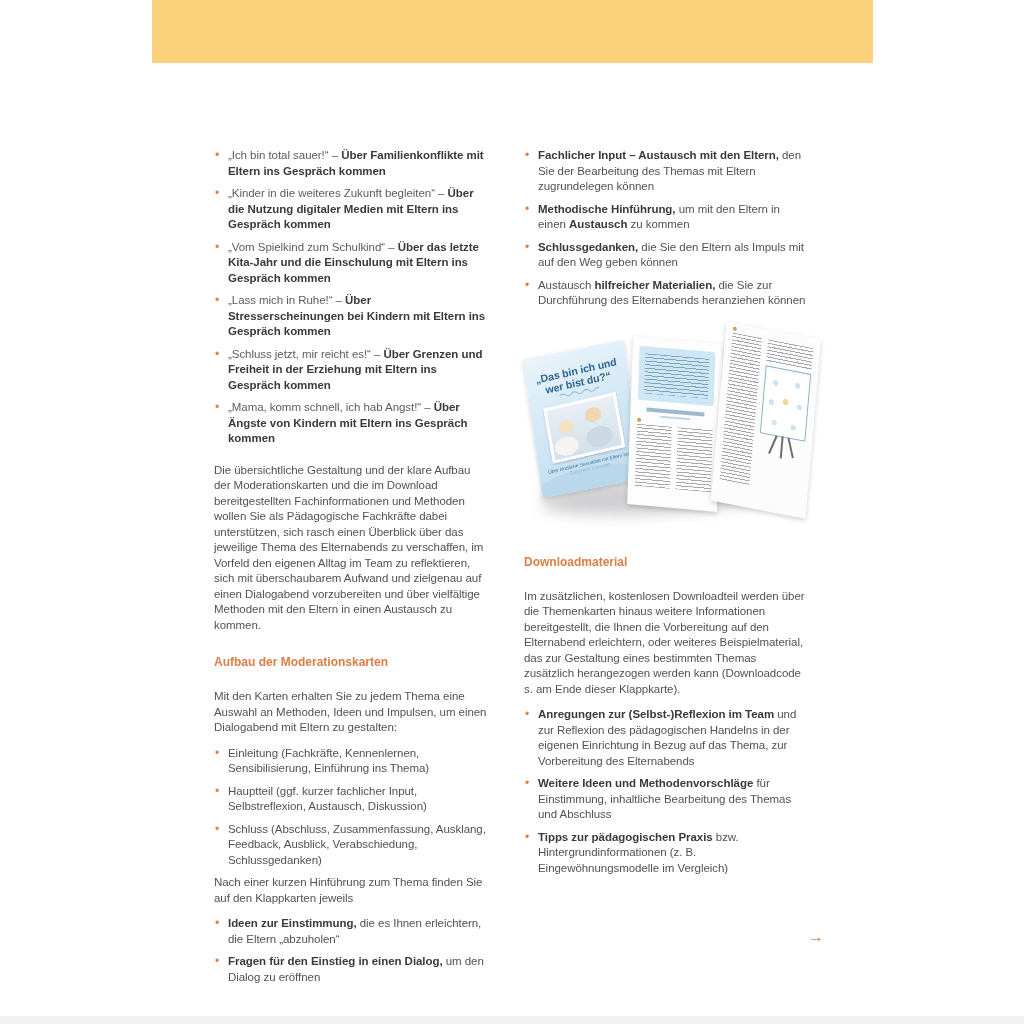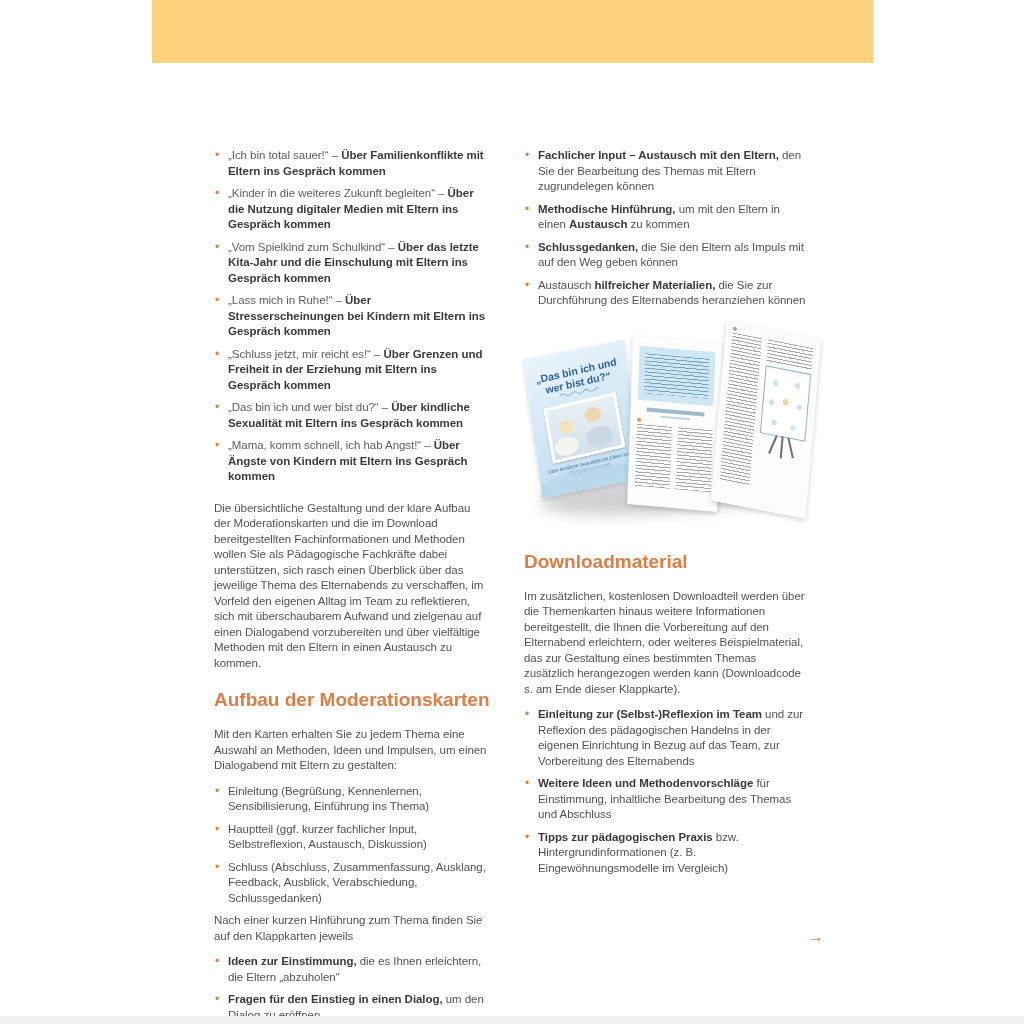--- a/index.html
+++ b/index.html
@@ -13,21 +13,21 @@
   .col{position:absolute;top:148px;font-size:11.5px;line-height:15.5px;color:#525255;letter-spacing:-0.05px;}
   .col-left{left:214px;width:276px;}
   .col-right{left:524px;width:282px;}
 
   p{margin:16px 0 10px 0;}
   ul{list-style:none;margin:0 0 4px 0;padding:0;}
   li{position:relative;padding-left:14px;margin:0 0 7px 0;}
   li::before{content:"•";position:absolute;left:1px;top:0;color:#e08148;font-size:12px;}
   strong{color:#3a3a3d;font-weight:bold;}
   .quote{color:#5d5d60;}
-  h2{font-size:19px;line-height:22px;color:#dc7e46;font-weight:bold;margin:18px 0 9px 0;letter-spacing:0;}
+  h2{font-size:12px;line-height:22px;color:#dc7e46;font-weight:bold;margin:18px 0 9px 0;letter-spacing:0;}
 
   
   .brochure{position:relative;width:292px;height:208px;margin:16px 0 4px 0;}
   .b-shadow{position:absolute;left:16px;top:152px;width:252px;height:36px;background:rgba(110,110,116,.32);
             border-radius:50%;filter:blur(7px);transform:rotate(-4deg);}
   .panel{position:absolute;box-shadow:0 2px 5px rgba(0,0,0,.18);}
   .p-cover{left:8px;top:24px;width:102px;height:140px;overflow:hidden;
            background:linear-gradient(165deg,#eaf4fb 0%,#cfe6f4 55%,#bedbee 100%);
            transform:rotate(-8deg) skewY(-3deg);}
   .cover-wave{position:absolute;bottom:-8px;left:-12%;width:124%;height:30px;background:#b7d6ea;
@@ -80,31 +80,30 @@
 
 <div class="band"></div>
 
 <div class="col col-left">
   <ul>
     <li><span class="quote">„Ich bin total sauer!“ –  </span><strong>Über Familienkonflikte mit Eltern ins Gespräch kommen</strong></li>
     <li><span class="quote">„Kinder in die weiteres Zukunft begleiten“ – </span><strong>Über die Nutzung digitaler Medien mit Eltern ins Gespräch kommen</strong></li>
     <li><span class="quote">„Vom Spielkind zum Schulkind“ – </span><strong>Über das letzte Kita-Jahr und die Einschulung mit Eltern ins Gespräch kommen</strong></li>
     <li><span class="quote">„Lass mich in Ruhe!“ – </span><strong>Über Stresserscheinungen bei Kindern mit Eltern ins Gespräch kommen</strong></li>
     <li><span class="quote">„Schluss jetzt, mir reicht es!“ – </span><strong>Über Grenzen und Freiheit in der Erziehung mit Eltern ins Gespräch kommen</strong></li>
-    <li><span class="quote">„Das bin ich und wer bist du?“ – </span><strong>Über kindliche Sexualität mit Eltern ins Gespräch kommen</strong></li>
     <li><span class="quote">„Mama, komm schnell, ich hab Angst!“ – </span><strong>Über Ängste von Kindern mit Eltern ins Gespräch kommen</strong></li>
   </ul>
 
   <p>Die übersichtliche Gestaltung und der klare Aufbau der Moderationskarten und die im Download bereitgestellten Fachinformationen und Methoden wollen Sie als Pädagogische Fachkräfte dabei unterstützen, sich rasch einen Überblick über das jeweilige Thema des Elternabends zu verschaffen, im Vorfeld den eigenen Alltag im Team zu reflektieren, sich mit überschaubarem Aufwand und zielgenau auf einen Dialogabend vorzubereiten und über vielfältige Methoden mit den Eltern in einen Austausch zu kommen.</p>
 
   <h2>Aufbau der Moderationskarten</h2>
   <p>Mit den Karten erhalten Sie zu jedem Thema eine Auswahl an Methoden, Ideen und Impulsen, um einen Dialogabend mit Eltern zu gestalten:</p>
 
   <ul>
-    <li><span>Einleitung (Begrüßung, Kennenlernen, Sensibilisierung, Einführung ins Thema)</span></li>
+    <li><span>Einleitung (Fachkräfte, Kennenlernen, Sensibilisierung, Einführung ins Thema)</span></li>
     <li><span>Hauptteil (ggf. kurzer fachlicher Input, Selbstreflexion, Austausch, Diskussion)</span></li>
     <li><span>Schluss (Abschluss, Zusammenfassung, Ausklang, Feedback, Ausblick, Verabschiedung, Schlussgedanken)</span></li>
   </ul>
 
   <p style="margin-top:4px;">Nach einer kurzen Hinführung zum Thema finden Sie auf den Klappkarten jeweils</p>
 
   <ul>
     <li><strong>Ideen zur Einstimmung,</strong><span> die es Ihnen erleichtern, die Eltern „abzuholen“</span></li>
     <li><strong>Fragen für den Einstieg in einen Dialog,</strong><span> um den Dialog zu eröffnen</span></li>
   </ul>
@@ -159,21 +158,21 @@
           </div>
         </div>
       </div>
     </div>
   </div>
 
   <h2>Downloadmaterial</h2>
   <p>Im zusätzlichen, kostenlosen Downloadteil werden über die Themenkarten hinaus weitere Informationen bereitgestellt, die Ihnen die Vorbereitung auf den Elternabend erleichtern, oder weiteres Beispielmaterial, das zur Gestaltung eines bestimmten Themas zusätzlich herangezogen werden kann (Downloadcode s. am Ende dieser Klappkarte).</p>
 
   <ul>
-    <li><strong>Einleitung zur (Selbst-)Reflexion im Team</strong><span> und zur Reflexion des pädagogischen Handelns in der eigenen Einrichtung in Bezug auf das Team, zur Vorbereitung des Elternabends</span></li>
+    <li><strong>Anregungen zur (Selbst-)Reflexion im Team</strong><span> und zur Reflexion des pädagogischen Handelns in der eigenen Einrichtung in Bezug auf das Thema, zur Vorbereitung des Elternabends</span></li>
     <li><strong>Weitere Ideen und Methodenvorschläge</strong><span> für Einstimmung, inhaltliche Bearbeitung des Themas und Abschluss</span></li>
     <li><strong>Tipps zur pädagogischen Praxis</strong><span> bzw. Hintergrundinformationen (z. B. Eingewöhnungsmodelle im Vergleich)</span></li>
   </ul>
 </div>
 
 <div class="continue-arrow">→</div>
 
 <div class="bottom-strip"></div>
 
 </body></html>

